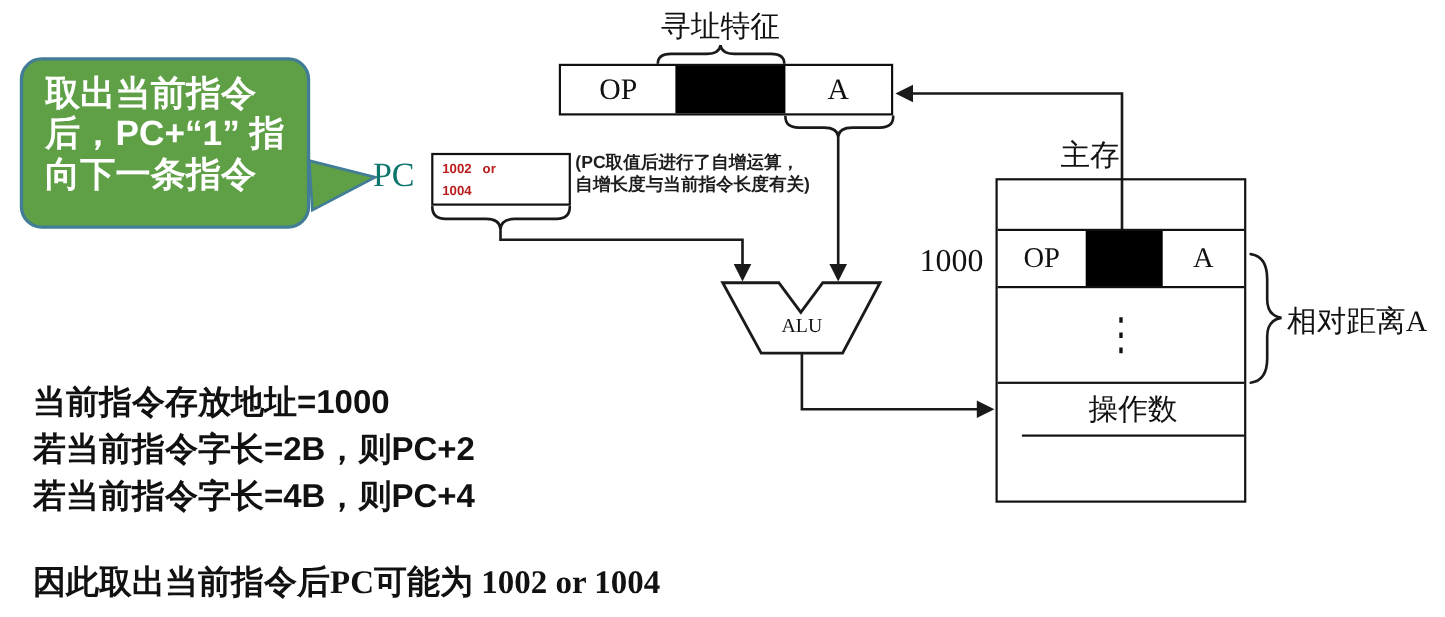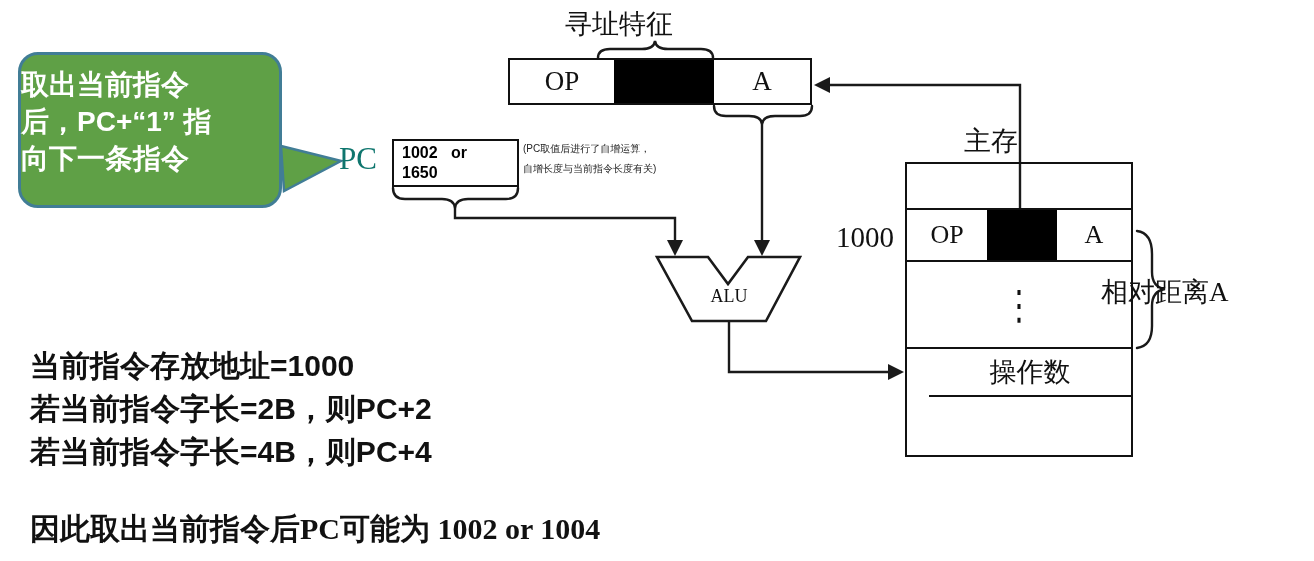--- a/index.html
+++ b/index.html
@@ -11,39 +11,39 @@
   .serif { font-family:"Liberation Serif", serif; }
   .abs { position:absolute; }
   #wires { position:absolute; left:0; top:0; z-index:0; }
   .lvl1 { z-index:1; }
   .lvl2 { z-index:2; }
 
   
   .bubble {
     left:18px; top:52px; width:264px; height:156px;
     background:var(--bubble-fill); border:3px solid var(--bubble-border);
-    border-radius:20px; padding:11px 0;
-    color:#ffffff; font-size:28px; font-weight:bold; line-height:37px;
+    border-radius:20px; padding:11px 20px;
+    color:#ffffff; font-size:32px; font-weight:bold; line-height:37px;
     white-space:nowrap;
   }
 
   
   .pc-label { left:339px; top:141px; font-size:31px; color:#0f766e; }
   .pc-box {
     left:392px; top:139px; width:127px; height:48px;
     border:2.5px solid #111; background:#fff; padding:2px 0 0 8px;
   }
-  .pc-box div { font-size:16px; font-weight:bold; color:#000000; line-height:20px; white-space:pre; }
+  .pc-box div { font-size:12px; font-weight:bold; color:#b91c1c; line-height:20px; white-space:pre; }
 
   
   .pc-note { left:523px; top:139px; width:250px; color:#1d1d1d; }
-  .pc-note div { font-size:10px; font-weight:normal; line-height:20px; white-space:nowrap; }
+  .pc-note div { font-size:16px; font-weight:bold; line-height:20px; white-space:nowrap; }
 
   
-  .addr-label { left:565px; top:6px; width:180px; font-size:27px; color:#111; }
+  .addr-label { left:565px; top:6px; width:180px; text-align:center; font-size:27px; color:#111; }
   .ireg {
     left:508px; top:58px; width:304px; height:47px;
     border:2.5px solid #111; background:#fff; display:flex;
   }
   .ireg .cell { display:flex; align-items:center; justify-content:center; font-size:27px; color:#111; }
   .ireg .c-op { width:104px; }
   .ireg .c-black { width:100px; background:#000; }
   .ireg .c-a { flex:1; }
 
   
@@ -62,21 +62,21 @@
   .r-dots { height:87px; }
   .r-opnd { height:48px; font-size:27px; color:#111;margin-left:22px; }
   .r-empty2 { flex:1; }
   .r-inst .cell { height:100%; display:flex; align-items:center; justify-content:center; font-size:26px; color:#111; }
   .r-inst .m-op { width:80px; }
   .r-inst .m-black { width:70px; background:#000; }
   .r-inst .m-a { flex:1; }
   .dots-glyph { font-size:30px; color:#111; letter-spacing:0; line-height:1; transform:scaleY(1.35); }
 
   .mem-addr { left:836px; top:221px; font-size:29px; color:#111; }
-  .brace-label { left:1101px; top:274px; font-size:27px; color:#111; white-space:nowrap;text-align:center; }
+  .brace-label { left:1170px; top:274px; font-size:27px; color:#111; white-space:nowrap;text-align:center; }
 
   
   .notes { left:30px; top:344px; color:#111; }
   .notes div { font-size:30px; font-weight:bold; line-height:43px; white-space:nowrap; }
   .conclusion { left:30px; top:509px; font-size:30px; font-weight:bold; color:#111; white-space:nowrap;font-family:Liberation Serif, serif; }
 </style>
 </head>
 <body>
 
 <div id="canvas">
@@ -114,21 +114,21 @@
 
   <div class="abs bubble lvl2">
     <div>取出当前指令</div>
     <div>后，PC+“1” 指</div>
     <div>向下一条指令</div>
   </div>
 
   <div class="abs serif pc-label lvl1">PC</div>
   <div class="abs pc-box lvl1">
     <div>1002   or</div>
-    <div>1650</div>
+    <div>1004</div>
   </div>
   <div class="abs pc-note lvl1">
     <div>(PC取值后进行了自增运算，</div>
     <div>自增长度与当前指令长度有关)</div>
   </div>
 
   <div class="abs serif addr-label lvl1">寻址特征</div>
   <div class="abs ireg lvl1">
     <div class="cell c-op serif">OP</div>
     <div class="cell c-black"></div>

